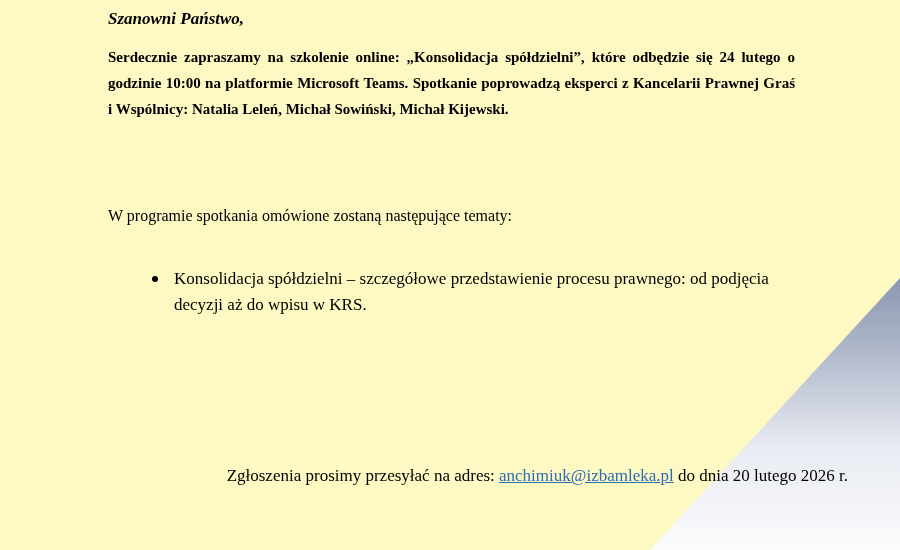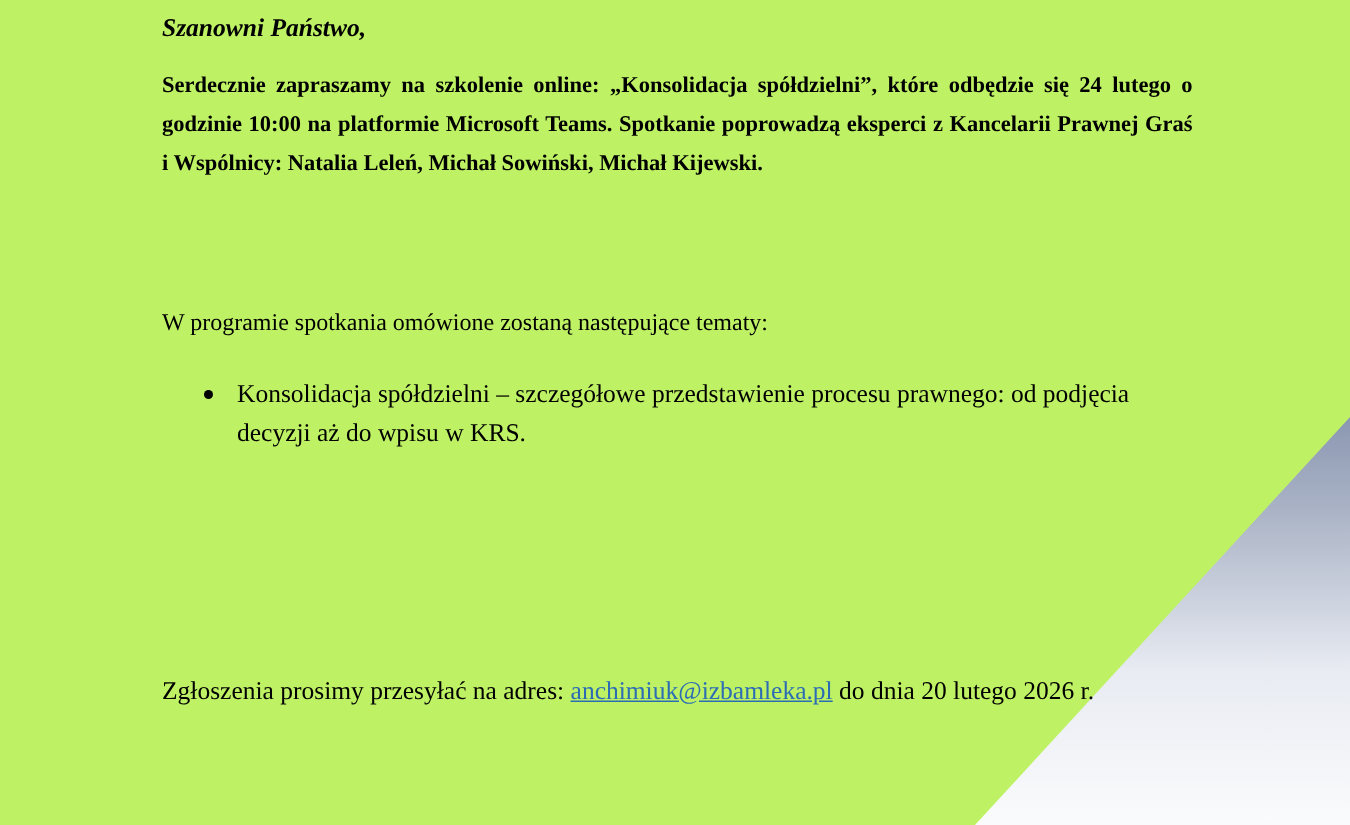--- a/index.html
+++ b/index.html
@@ -4,21 +4,21 @@
 <style>
   html, body {
     margin: 0;
     padding: 0;
     background: #ffffff;
   }
   .page {
     position: relative;
     width: 900px;
     height: 550px;
-    background: #bef264;
+    background: #fef9c3;
     overflow: hidden;
     font-family: "Liberation Serif", "DejaVu Serif", serif;
     color: #000000;
   }
   .corner-decoration {
     position: absolute;
     left: 650px;
     top: 278px;
     width: 250px;
     height: 272px;
@@ -57,21 +57,21 @@
     top: 203px;
     margin: 0;
     font-size: 16px;
     line-height: 26px;
   }
   .agenda-list {
     position: absolute;
     left: 108px;
     top: 250px;
     width: 687px;
-    margin: 0;
+    margin: 16px;
     padding: 0;
     list-style: none;
   }
   .agenda-list li {
     position: relative;
     padding-left: 50px;
     font-size: 17px;
     line-height: 26px;
   }
   .bullet-dot {
@@ -79,25 +79,26 @@
     left: 28px;
     top: 10px;
     width: 6px;
     height: 6px;
     border-radius: 50%;
     background: #000000;
   }
   .closing {
     position: absolute;
     left: 108px;
-    top: 448px;
+    top: 463px;
     width: 740px;
     margin: 0;
     font-size: 17px;
     line-height: 26px;
+    text-align: right;
   }
   .email-link {
     color: #2b6cb5;
     text-decoration: underline;
     cursor: pointer;
   }
 </style>
 </head>
 <body>
 

